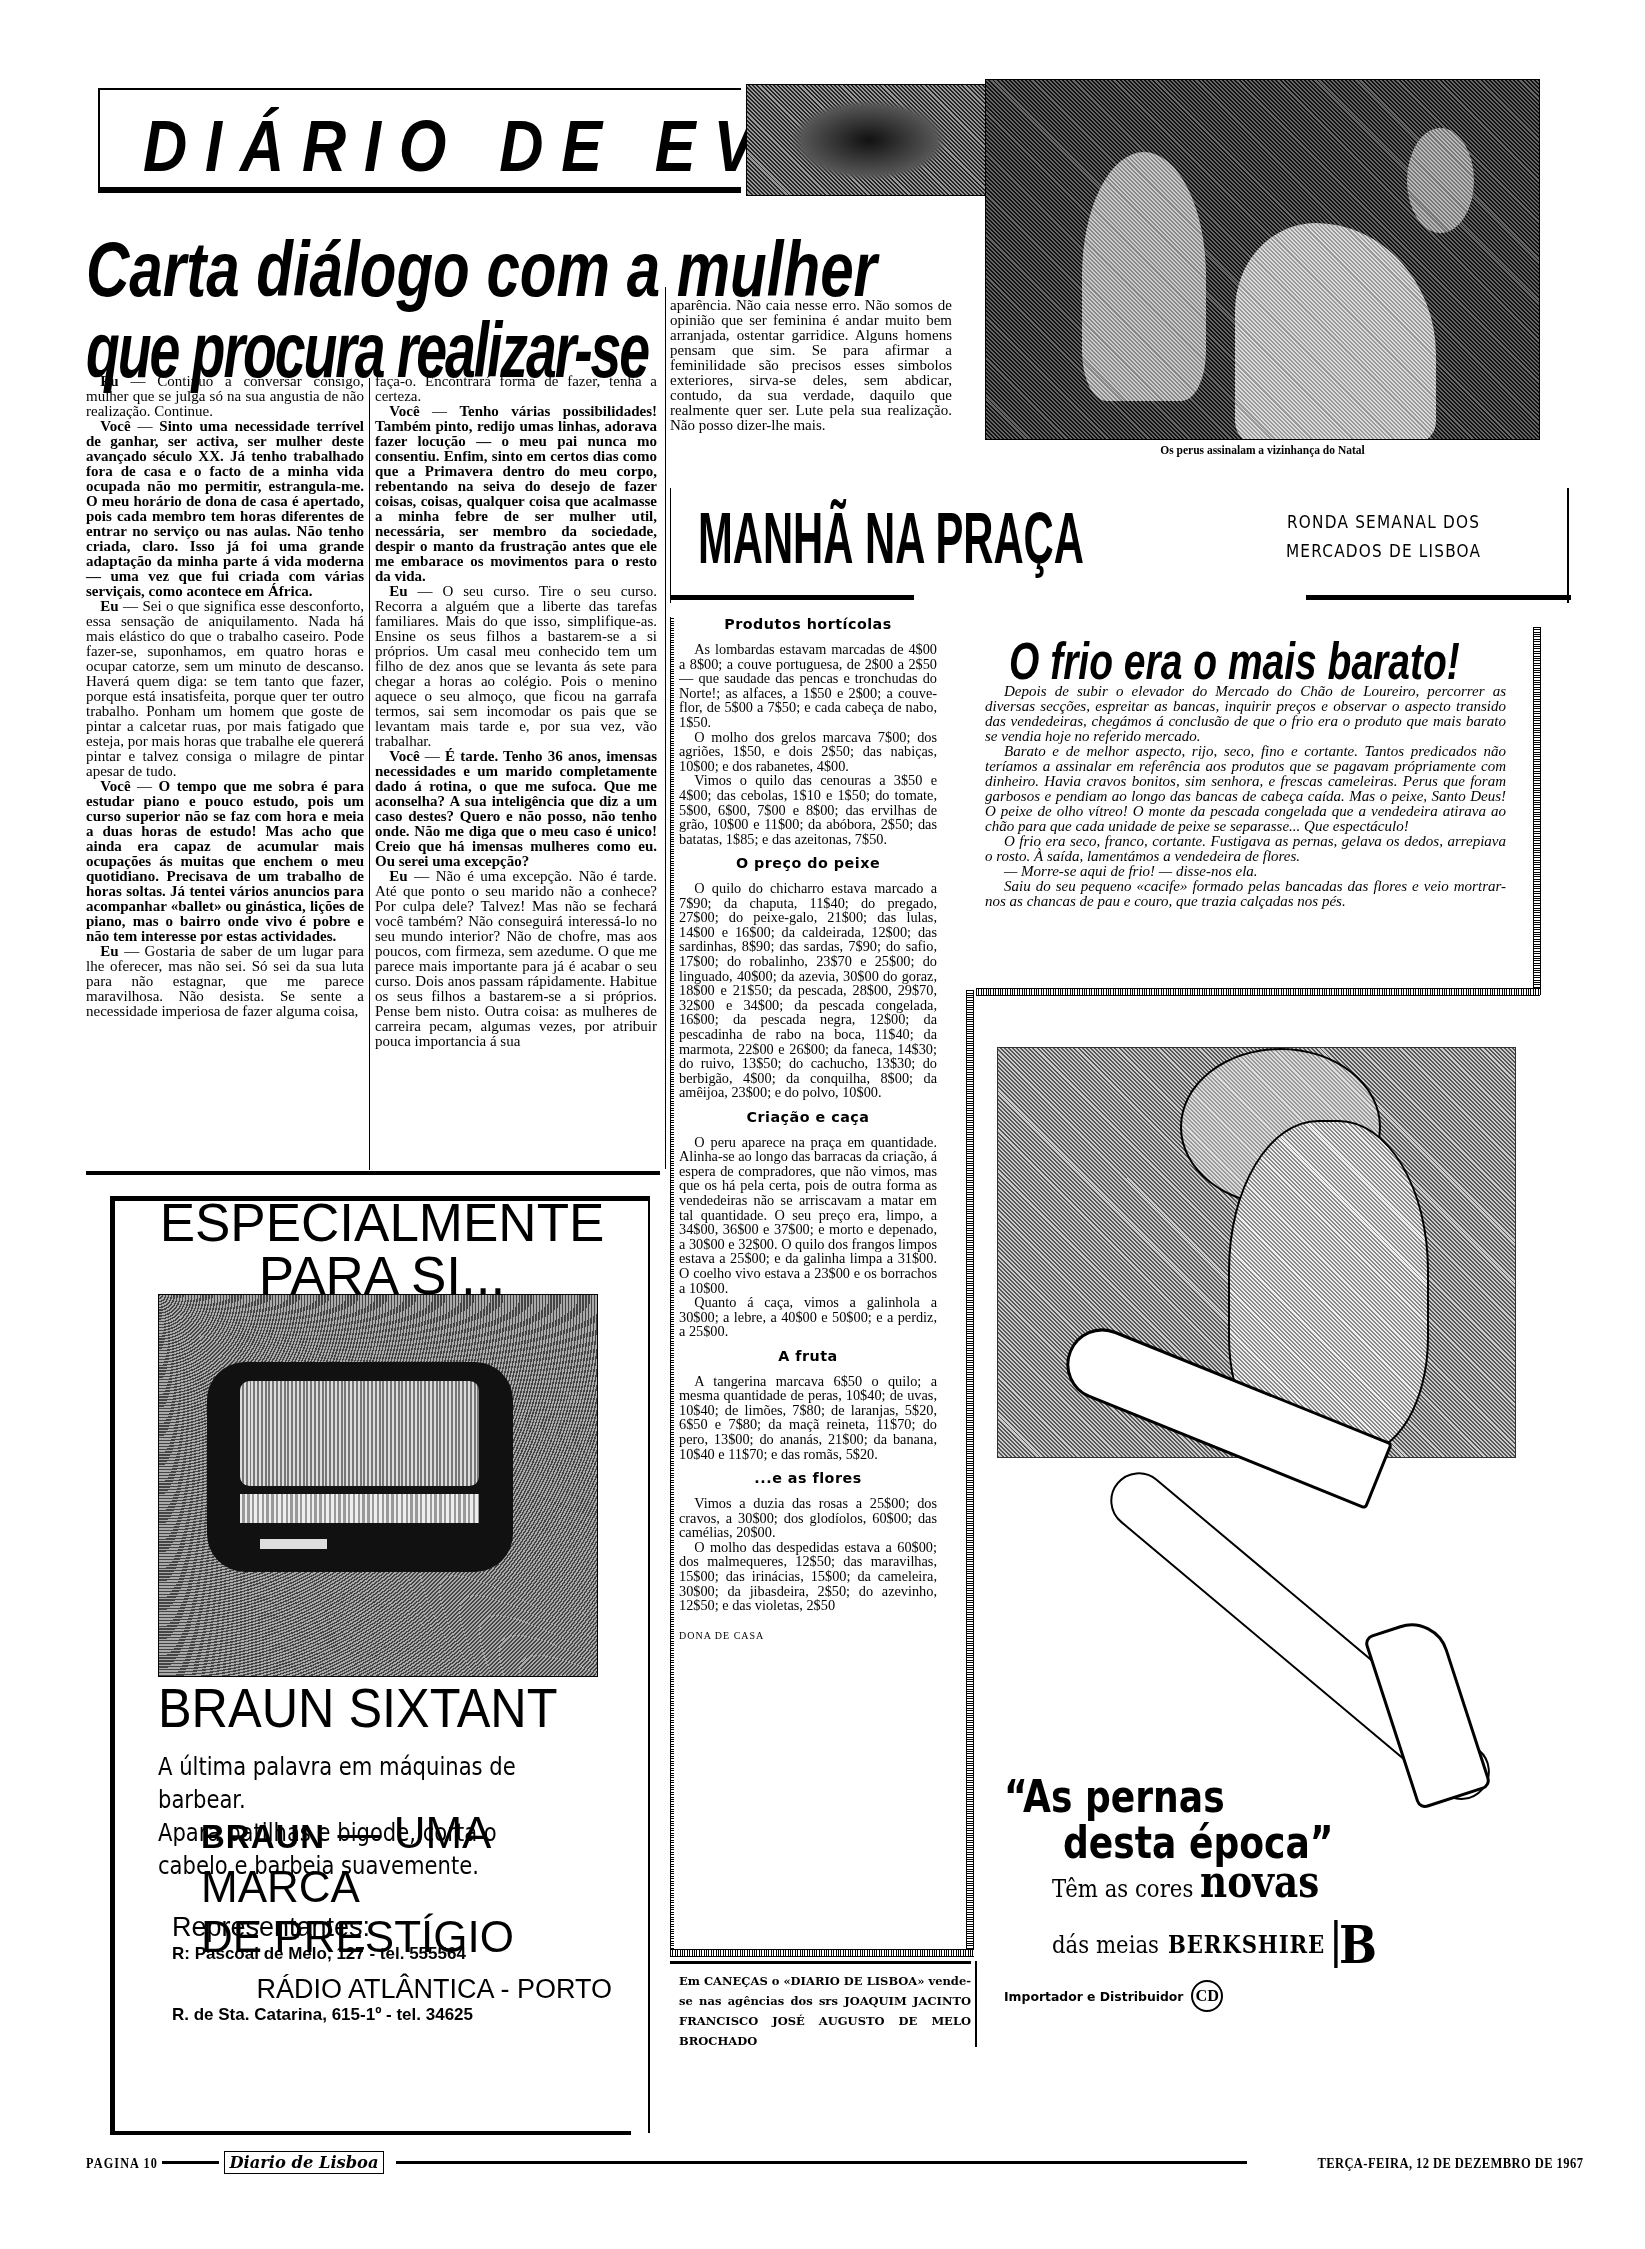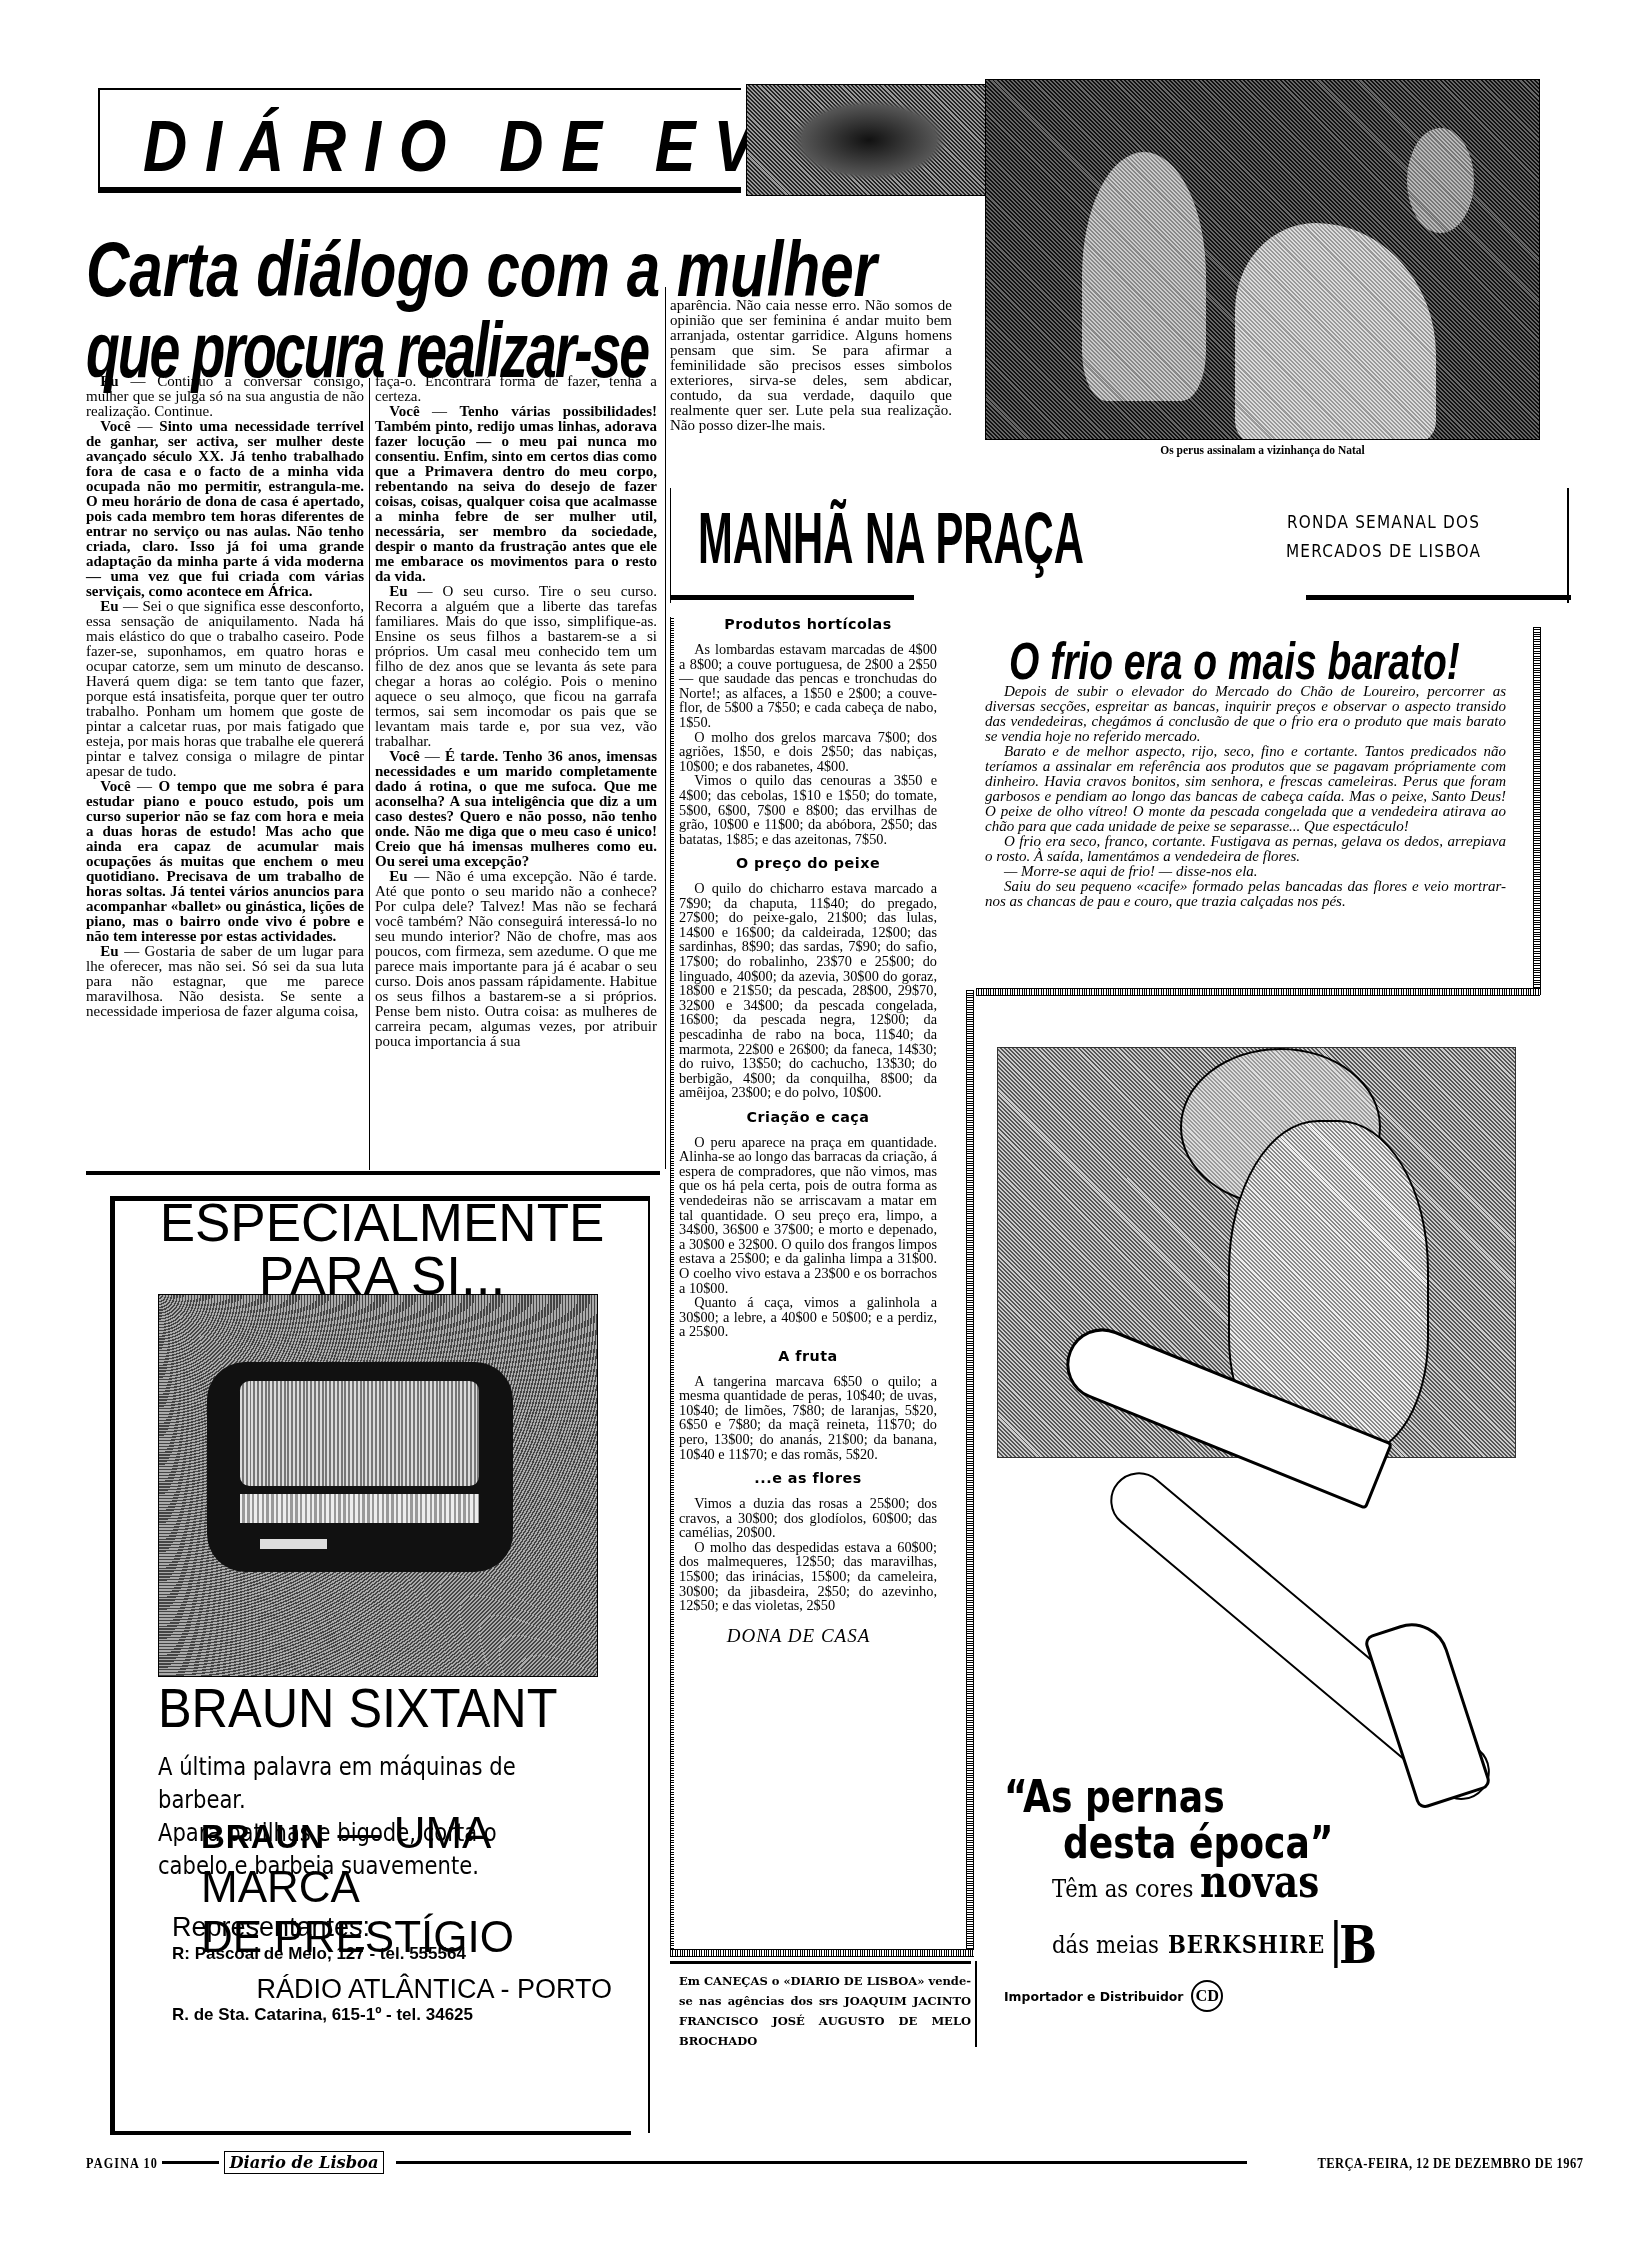--- a/index.html
+++ b/index.html
@@ -57,21 +57,21 @@
   
   .praca-box { left: 670px; top: 488px; width: 899px; height: 115px; border-right: 2.9px solid #000; border-left: 1.4px solid #000; }
   .praca-title { left: 698px; top: 497px; font-family: "Liberation Sans", sans-serif; font-weight: 900; font-size: 72px; transform: scaleX(0.58); transform-origin: left; white-space: nowrap; }
   .praca-sub { left: 1282px; top: 507px; width: 239px; text-align: center; font-family: "DejaVu Sans", sans-serif; font-size: 18px; line-height: 29px; letter-spacing: 1.4px; transform: scaleX(0.85); transform-origin: left; }
   .praca-rule-l { left: 670px; top: 595px; width: 244px; height: 4.8px; background: #000; }
   .praca-rule-r { left: 1306px; top: 595px; width: 265px; height: 4.8px; background: #000; }
 
   .market-col { left: 679px; top: 617px; width: 258px; font-family: "Liberation Serif", serif; font-size: 14.3px; line-height: 14.6px; text-align: justify; }
   .market-col p { text-indent: 15.3px; }
   .market-col h3 { font-family: "DejaVu Sans", sans-serif; font-weight: 700; font-size: 14.3px; text-align: center; margin: 9.6px 0 10.5px; letter-spacing: 0.5px; }
-  .market-col .sig { text-align: center; font-size: 19px; margin-top: 16.3px; letter-spacing: 1px; padding-right: 19px; font-style: italic; }
+  .market-col .sig { text-align: left; font-size: 10px; margin-top: 16.3px; letter-spacing: 1px; padding-right: 19px; }
   .hatch-v { width: 7.7px; background: repeating-linear-gradient(0deg, #000 0 1px, #fff 1px 2.4px); border-left: 1px solid #000; border-right: 1px solid #000; }
   .hatch-h { height: 7.7px; background: repeating-linear-gradient(90deg, #000 0 1px, #fff 1px 2.4px); border-top: 1px solid #000; border-bottom: 1px solid #000; }
 
   .canecas { left: 679px; top: 1971px; width: 292px; font-family: "DejaVu Serif", serif; font-weight: 900; font-size: 11.5px; line-height: 20px; text-align: justify; }
 
   
   .frio-title { left: 1009px; top: 631px; font-family: "Liberation Sans", sans-serif; font-weight: 900; font-style: italic; font-size: 52px; transform: scaleX(0.75); transform-origin: left; white-space: nowrap; }
   .frio-text { left: 985px; top: 684px; width: 521px; font-family: "Liberation Serif", serif; font-style: italic; font-size: 15px; line-height: 15px; text-align: justify; }
   .frio-text p { text-indent: 19px; }
 

